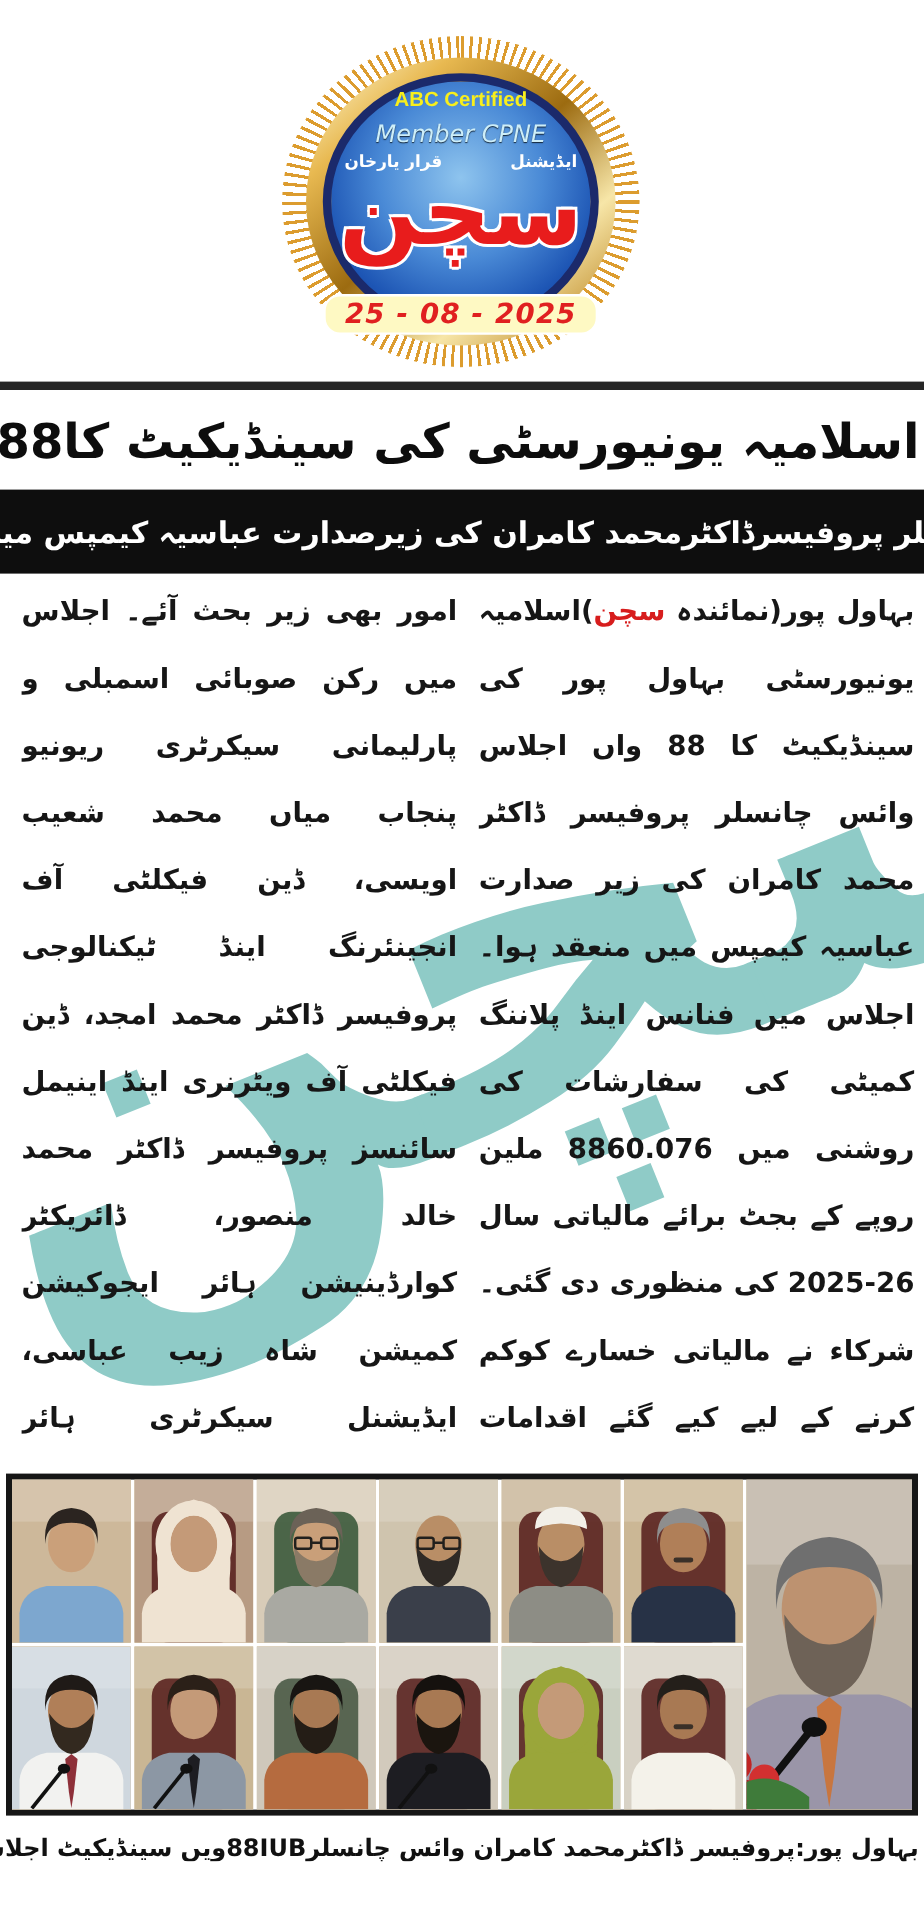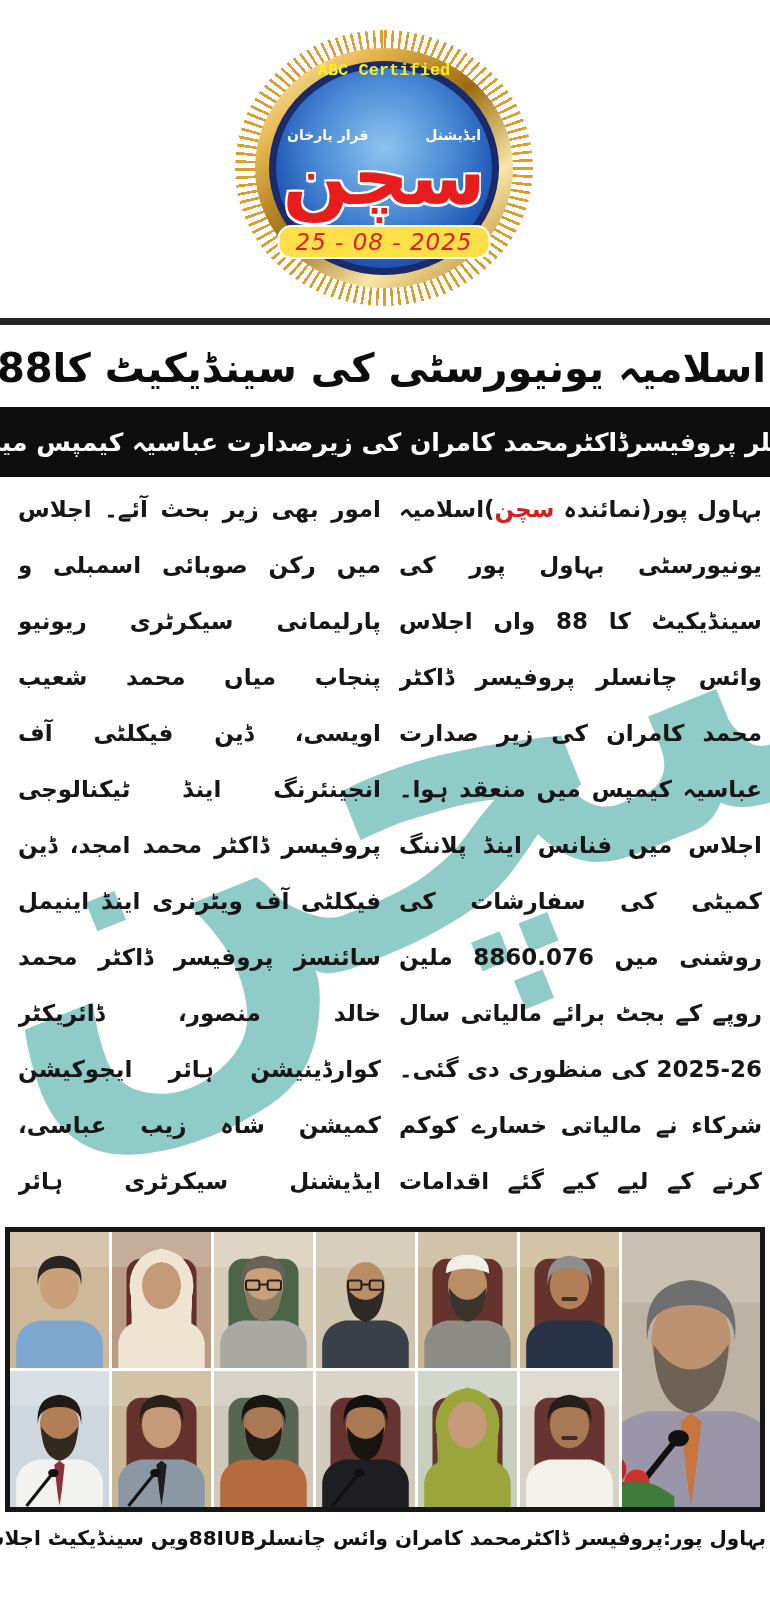--- a/index.html
+++ b/index.html
@@ -8,32 +8,32 @@
   
   .logo{position:relative;width:320px;height:278px;margin:30px auto 0;}
   .sunburst{position:absolute;left:10px;top:0;width:298px;height:276px;border-radius:50%;
     background:repeating-conic-gradient(#dc9c2e 0deg 1.1deg,#ffffff 1.1deg 3.2deg);}
   .ring-gold{position:absolute;left:30px;top:18px;width:258px;height:240px;border-radius:50%;
     background:linear-gradient(140deg,#fdf3c8 4%,#e8b951 22%,#9c6b10 48%,#f7e6a8 72%,#b9821e 96%);}
   .disc-blue{position:absolute;left:44px;top:31px;width:216px;height:200px;border-radius:50%;
     border:7px solid #1b2a6b;
     background:radial-gradient(circle at 50% 40%,#8ec4ee 0%,#4a8ad6 42%,#1d55b4 72%,#123a86 100%);}
   .logo-text{position:absolute;left:44px;top:31px;width:230px;height:214px;text-align:center;}
-  .abc{position:absolute;top:0;width:100%;color:#f8ef1c;font-family:Liberation Mono, monospace;
+  .abc{position:absolute;top:12px;width:100%;color:#f8ef1c;font-family:Liberation Sans, sans-serif;
        font-weight:bold;font-size:17px;}
   .cpne{position:absolute;top:38px;width:100%;color:#cdeef9;font-style:italic;font-size:20px;
         text-shadow:0 1px 1px #123;}
   .urdu-row{position:absolute;top:66px;left:18px;right:18px;display:flex;justify-content:space-between;
         color:#ffffff;font-size:14px;font-weight:bold;direction:rtl;}
   .paper-name{position:absolute;top:74px;width:100%;font-size:78px;line-height:1.1;font-weight:bold;
         color:#e81c1c;
         text-shadow:-2px 2px 0 #fff,2px -2px 0 #fff,2px 2px 0 #fff,-2px -2px 0 #fff,0 3px 0 #fff;}
-  .date-pill{position:absolute;top:164px;left:50%;transform:translateX(-50%);
-        background:#fde047;border:2px solid #ffffff;border-radius:14px;color:#e02020;
-        font-weight:normal;font-style:italic;font-size:23px;padding:2px 16px;white-space:nowrap;
+  .date-pill{position:absolute;top:184px;left:50%;transform:translateX(-50%);
+        background:#fef9c3;border:2px solid #ffffff;border-radius:14px;color:#e02020;
+        font-weight:bold;font-style:italic;font-size:23px;padding:2px 16px;white-space:nowrap;
         letter-spacing:1px;direction:ltr;}
   
   .top-rule{height:7px;background:#262626;margin-top:10px;}
   .headline{margin:6px 0 0;padding:14px 4px 16px;text-align:center;direction:rtl;
         font-size:40px;font-weight:bold;color:#0d0d0d;white-space:nowrap;overflow:hidden;}
   .subhead-bar{background:#0e0e0e;color:#ffffff;height:70px;display:flex;align-items:center;
         justify-content:center;direction:rtl;font-size:25px;font-weight:bold;white-space:nowrap;
         overflow:hidden;padding:0 6px;}
   
   .article-wrap{position:relative;height:742px;overflow:hidden;}
@@ -60,20 +60,21 @@
 <body>
 
 <div class="page">
 
   <div class="logo">
     <div class="sunburst"></div>
     <div class="ring-gold"></div>
     <div class="disc-blue"></div>
     <div class="logo-text">
       <div class="abc">ABC Certified</div>
+      <div class="cpne">Member CPNE</div>
       <div class="urdu-row">
         <span>ایڈیشنل</span>
         <span>قرار یارخان</span>
       </div>
       <div class="paper-name">سچن</div>
       <div class="date-pill">25 - 08 - 2025</div>
     </div>
   </div>
 
   <div class="top-rule"></div>

